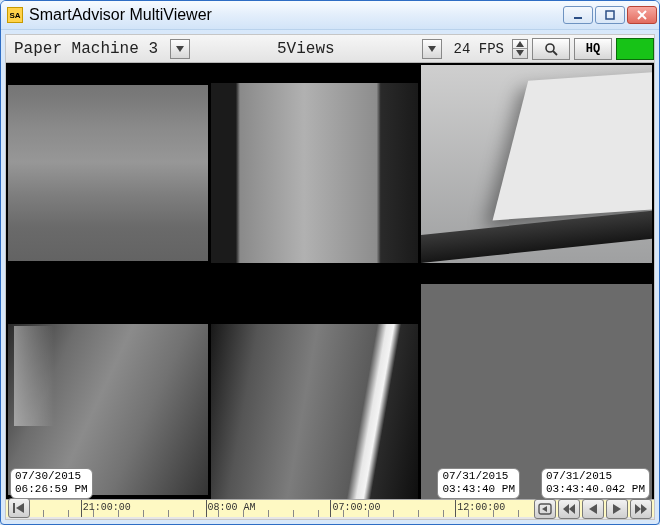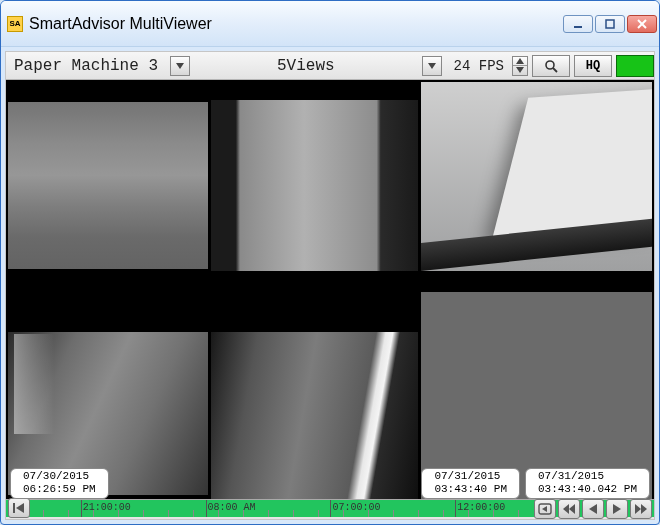--- a/index.html
+++ b/index.html
@@ -6,21 +6,21 @@
   html, body { width: 660px; height: 525px; font-family: "Segoe UI", Tahoma, sans-serif; font-size: 12px; background: #d4e5f7; }
   .window {
     width: 660px; height: 525px;
     border: 1px solid #2e6dc4;
     border-radius: 6px 6px 4px 4px;
     background: linear-gradient(#eaf3fc, #d8e8fa 30px, #d8e8fa);
     overflow: hidden;
     display: flex; flex-direction: column;
   }
   .titlebar {
-    height: 46px;
+    height: 29px;
     background: linear-gradient(#f7fbff, #e3eefb 50%, #d2e4f8);
     display: flex; align-items: center;
     padding: 0 2px 0 6px;
     border-bottom: 1px solid #b9d2ec;
   }
   .titlebar .app-icon {
     width: 16px; height: 16px; margin-right: 6px;
     background: #ffd24a;
     border: 1px solid #c79a00;
     font-size: 8px; font-weight: bold; color: #000;
@@ -99,32 +99,32 @@
   .cell.c4 .roll{position:absolute;inset:40px 0 4px 0;background:linear-gradient(115deg,#2a2a2a 0%,#6d6d6d 25%,#8b8b8b 45%,#727272 65%,#343434 100%);}
   .cell.c4 .hi{position:absolute;top:42px;left:6px;width:40px;height:100px;background:linear-gradient(90deg,rgba(255,255,255,.45),transparent);}
   .cell.c5::before{content:"";position:absolute;left:0;right:0;top:0;height:40px;background:#000;}
   .cell.c5 .body{position:absolute;inset:40px 0 0 0;background:linear-gradient(100deg,#181818 0%,#555 20%,#7c7c7c 45%,#5b5b5b 70%,#e8e8e8 74%,#f4f4f4 77%,#2a2a2a 80%,#0f0f0f 100%);}
   .cell.c6 { background:#6b6b6b; }
   .datetag {
     position:absolute;
     background:#fff;
     border:1px solid #888;
     border-radius:6px;
-    padding:1px 12px;
+    padding:1px 4px;
     font-family:"Courier New",monospace;
     font-size:11px;
     color:#000;
     line-height:1.25;
     white-space:nowrap;
     z-index:5;
   }
   .timeline {
     position:relative;
     height:18px;
-    background:#22c55e;
+    background:#fef9c3;
     border-top:1px solid #aaa;
     font-family:"Courier New",monospace;
     font-size:10px; color:#333;
   }
   .timeline .tickbar{position:absolute;left:2px;right:126px;top:0;bottom:0;}
   .timeline .tick{position:absolute;top:0;bottom:0;width:1px;background:#888;}
   .timeline .tick.major{background:#555;}
   .timeline .tlabel{position:absolute;top:2px;transform:translateX(2px);}
   .controls{
     position:absolute; right:2px; bottom:0; height:20px;

